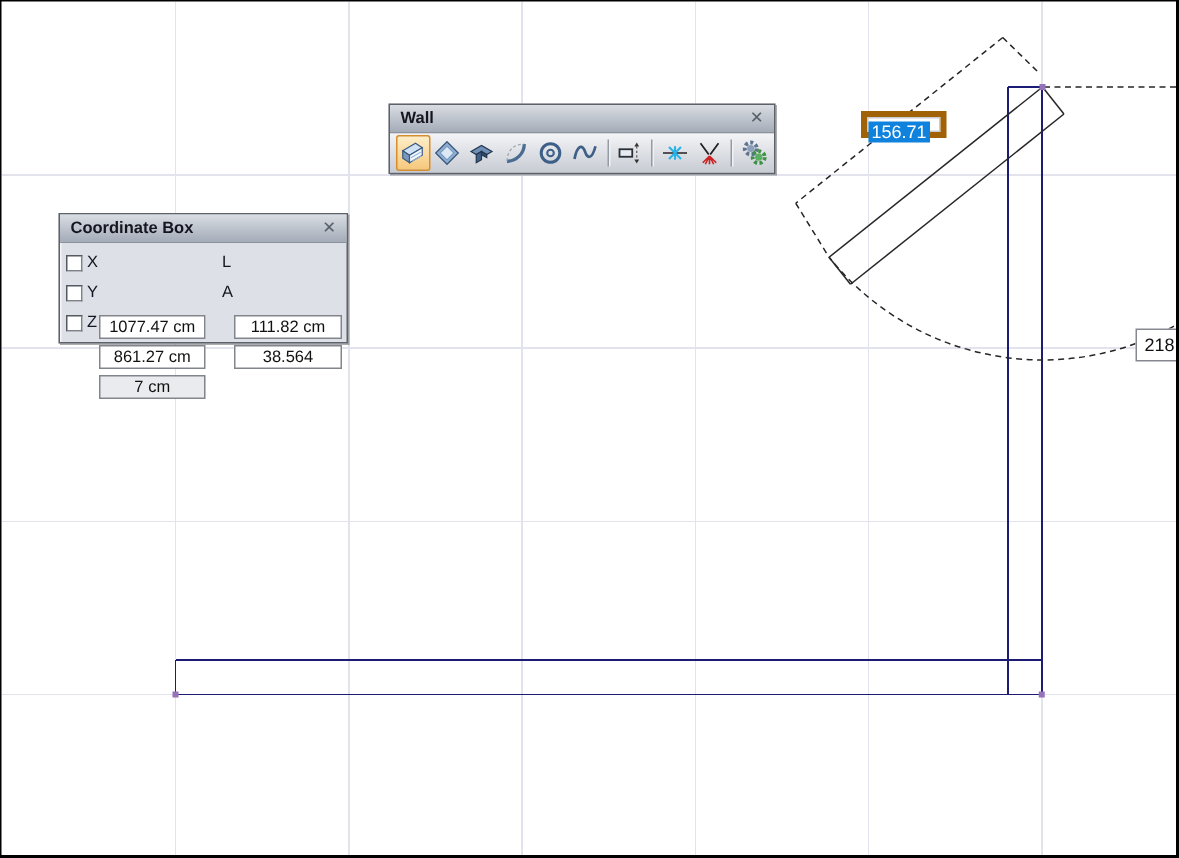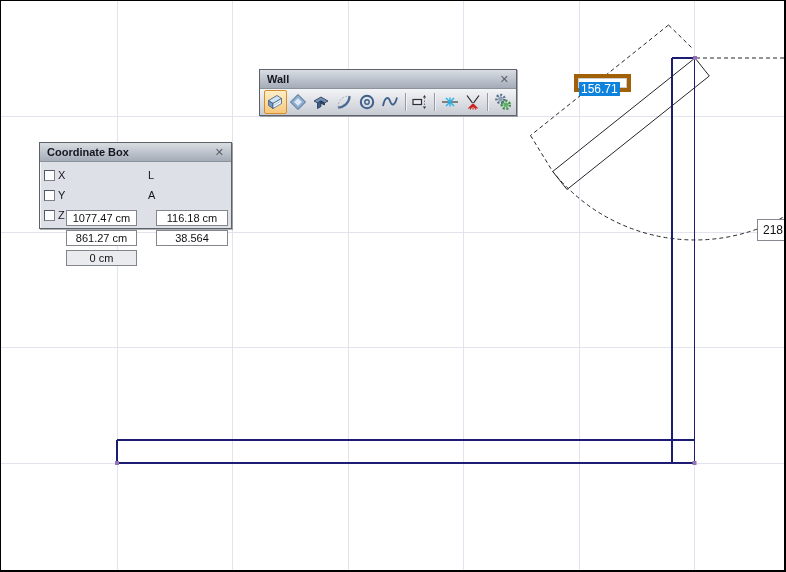--- a/index.html
+++ b/index.html
@@ -223,33 +223,33 @@
       <span class="title">Coordinate Box</span>
       <span class="close">✕</span>
     </div>
     <div class="coord-body">
 
       <div class="coord-row">
         <span class="cb"></span>
         <span class="axis-label">X</span>
         <span class="field main">1077.47 cm</span>
         <span class="aux-label">L</span>
-        <span class="field aux">116.18 cm</span>
+        <span class="field aux">111.82 cm</span>
       </div>
 
       <div class="coord-row">
         <span class="cb"></span>
         <span class="axis-label">Y</span>
         <span class="field main">861.27 cm</span>
         <span class="aux-label">A</span>
         <span class="field aux left-align">38.564</span>
       </div>
 
       <div class="coord-row">
         <span class="cb"></span>
         <span class="axis-label">Z</span>
-        <span class="field main left-align disabled">0 cm</span>
+        <span class="field main left-align disabled">7 cm</span>
       </div>
 
     </div>
   </div>
 
 </div>
 
 </body></html>

